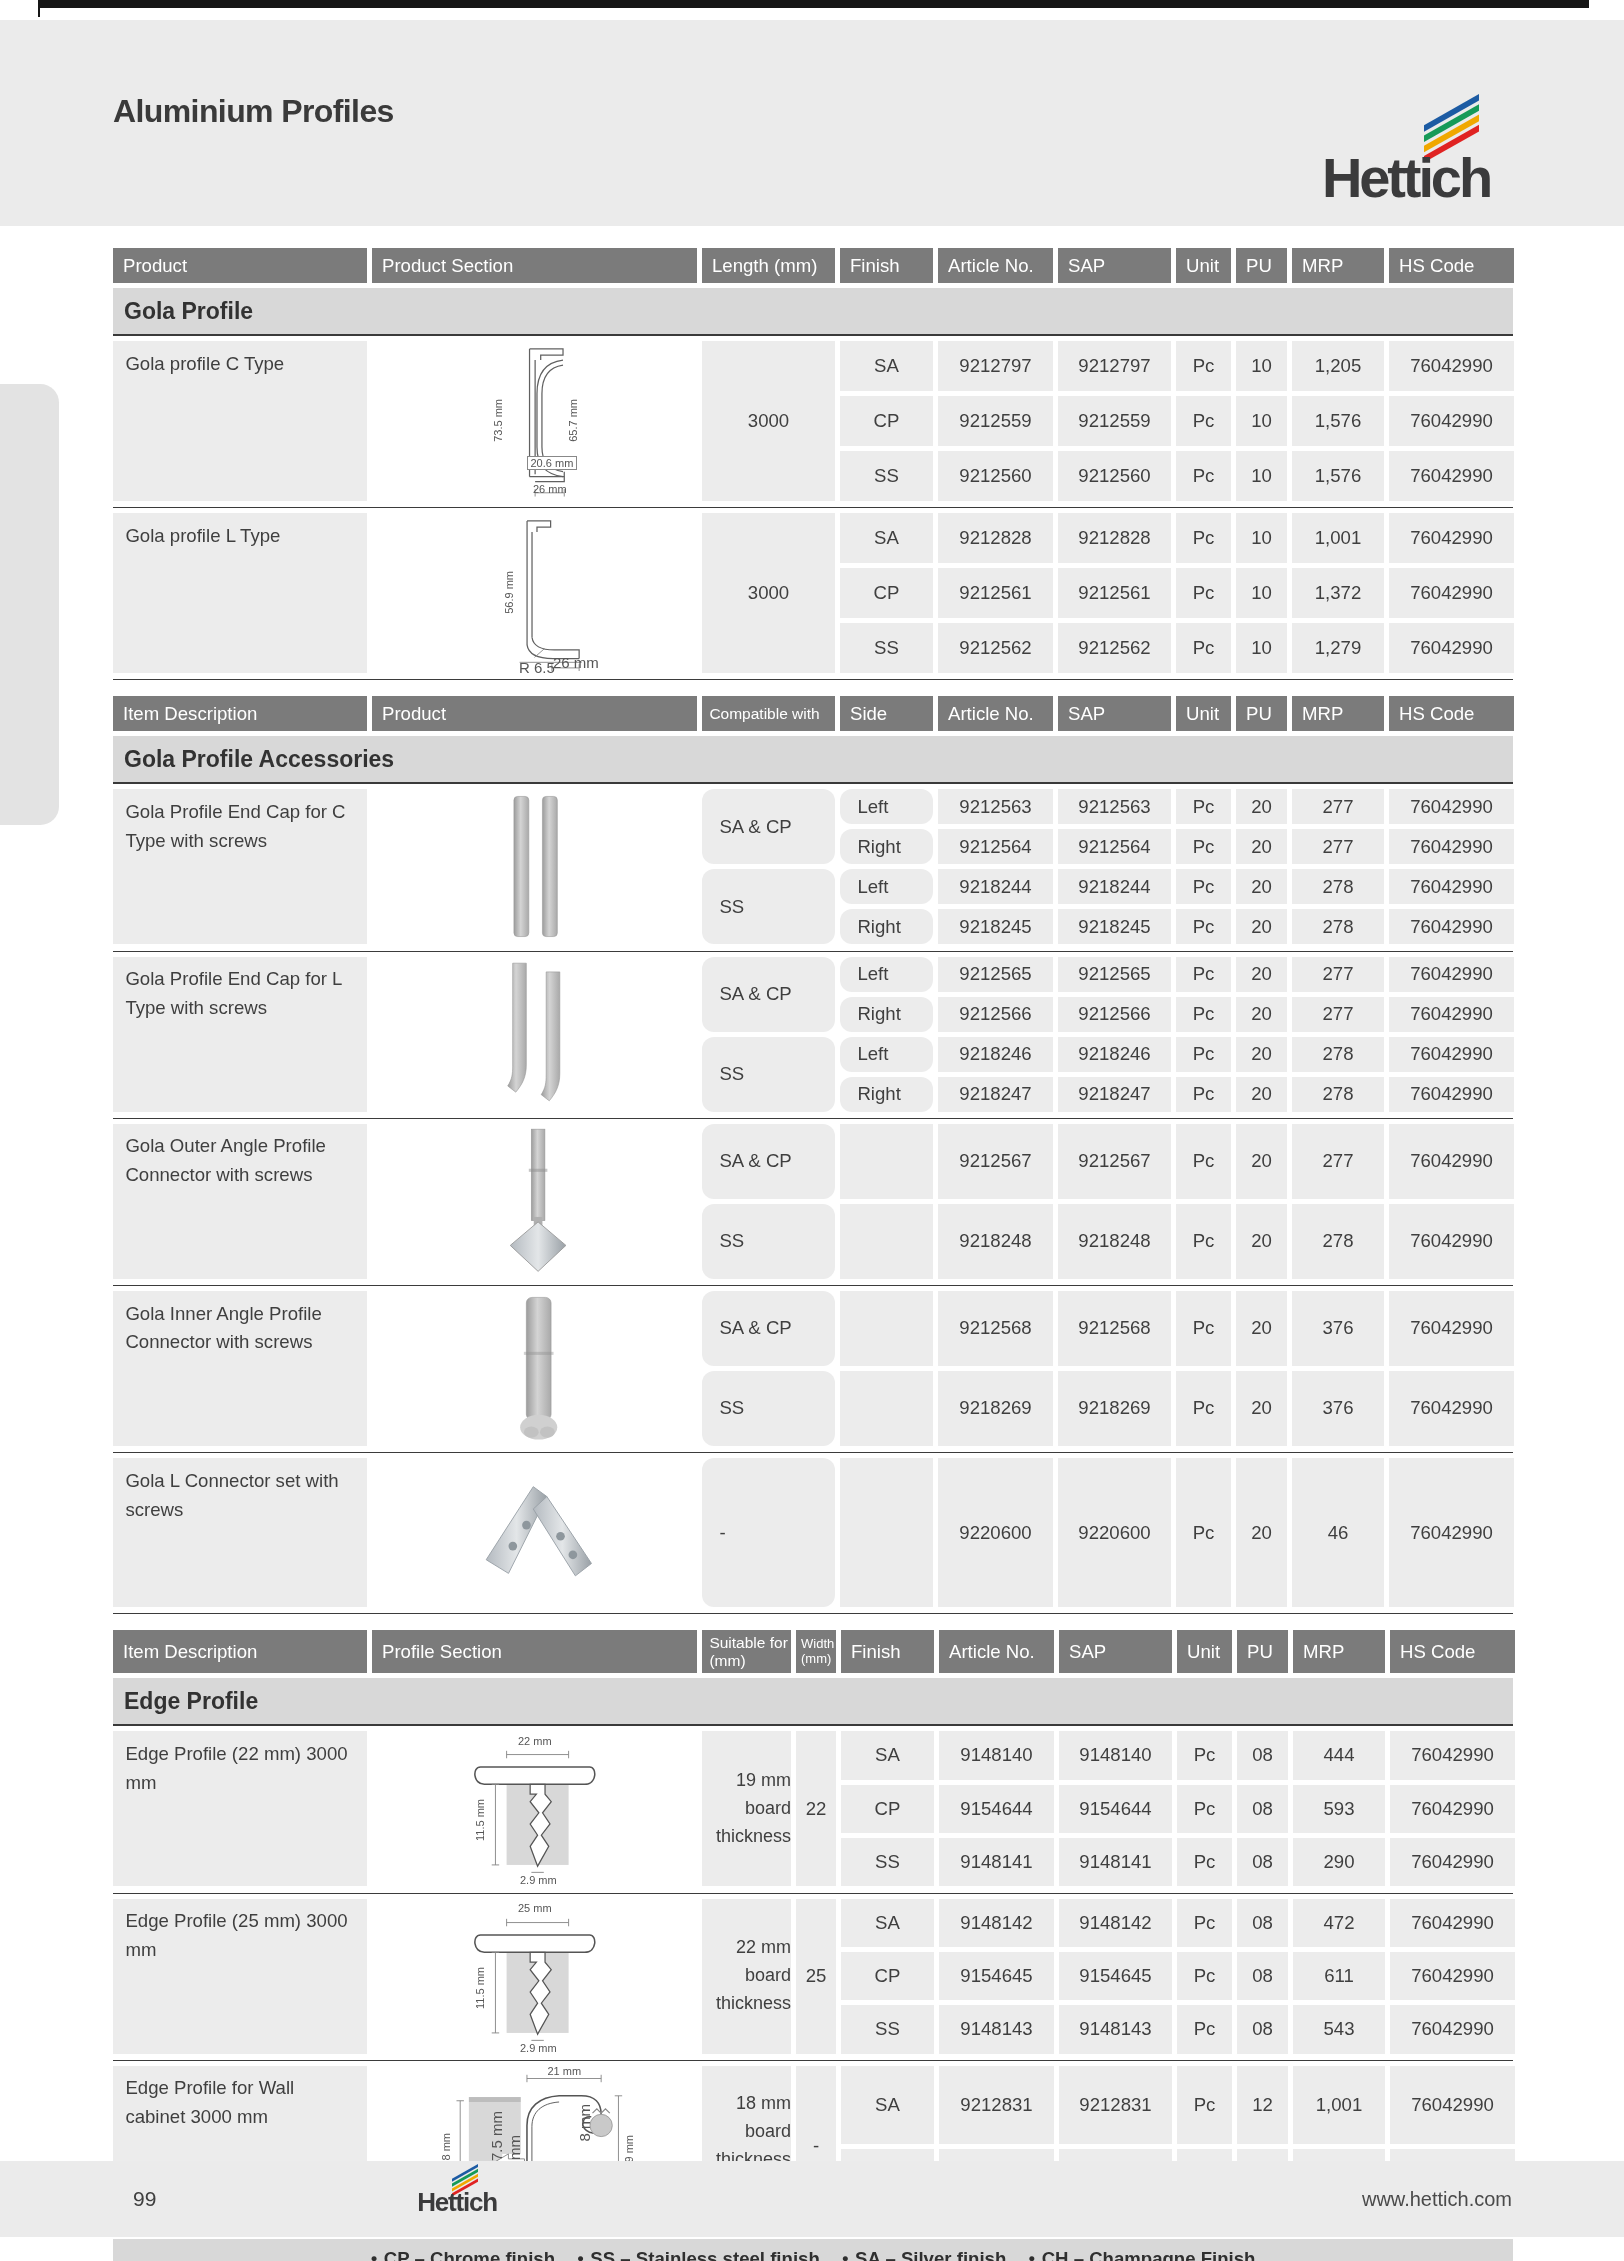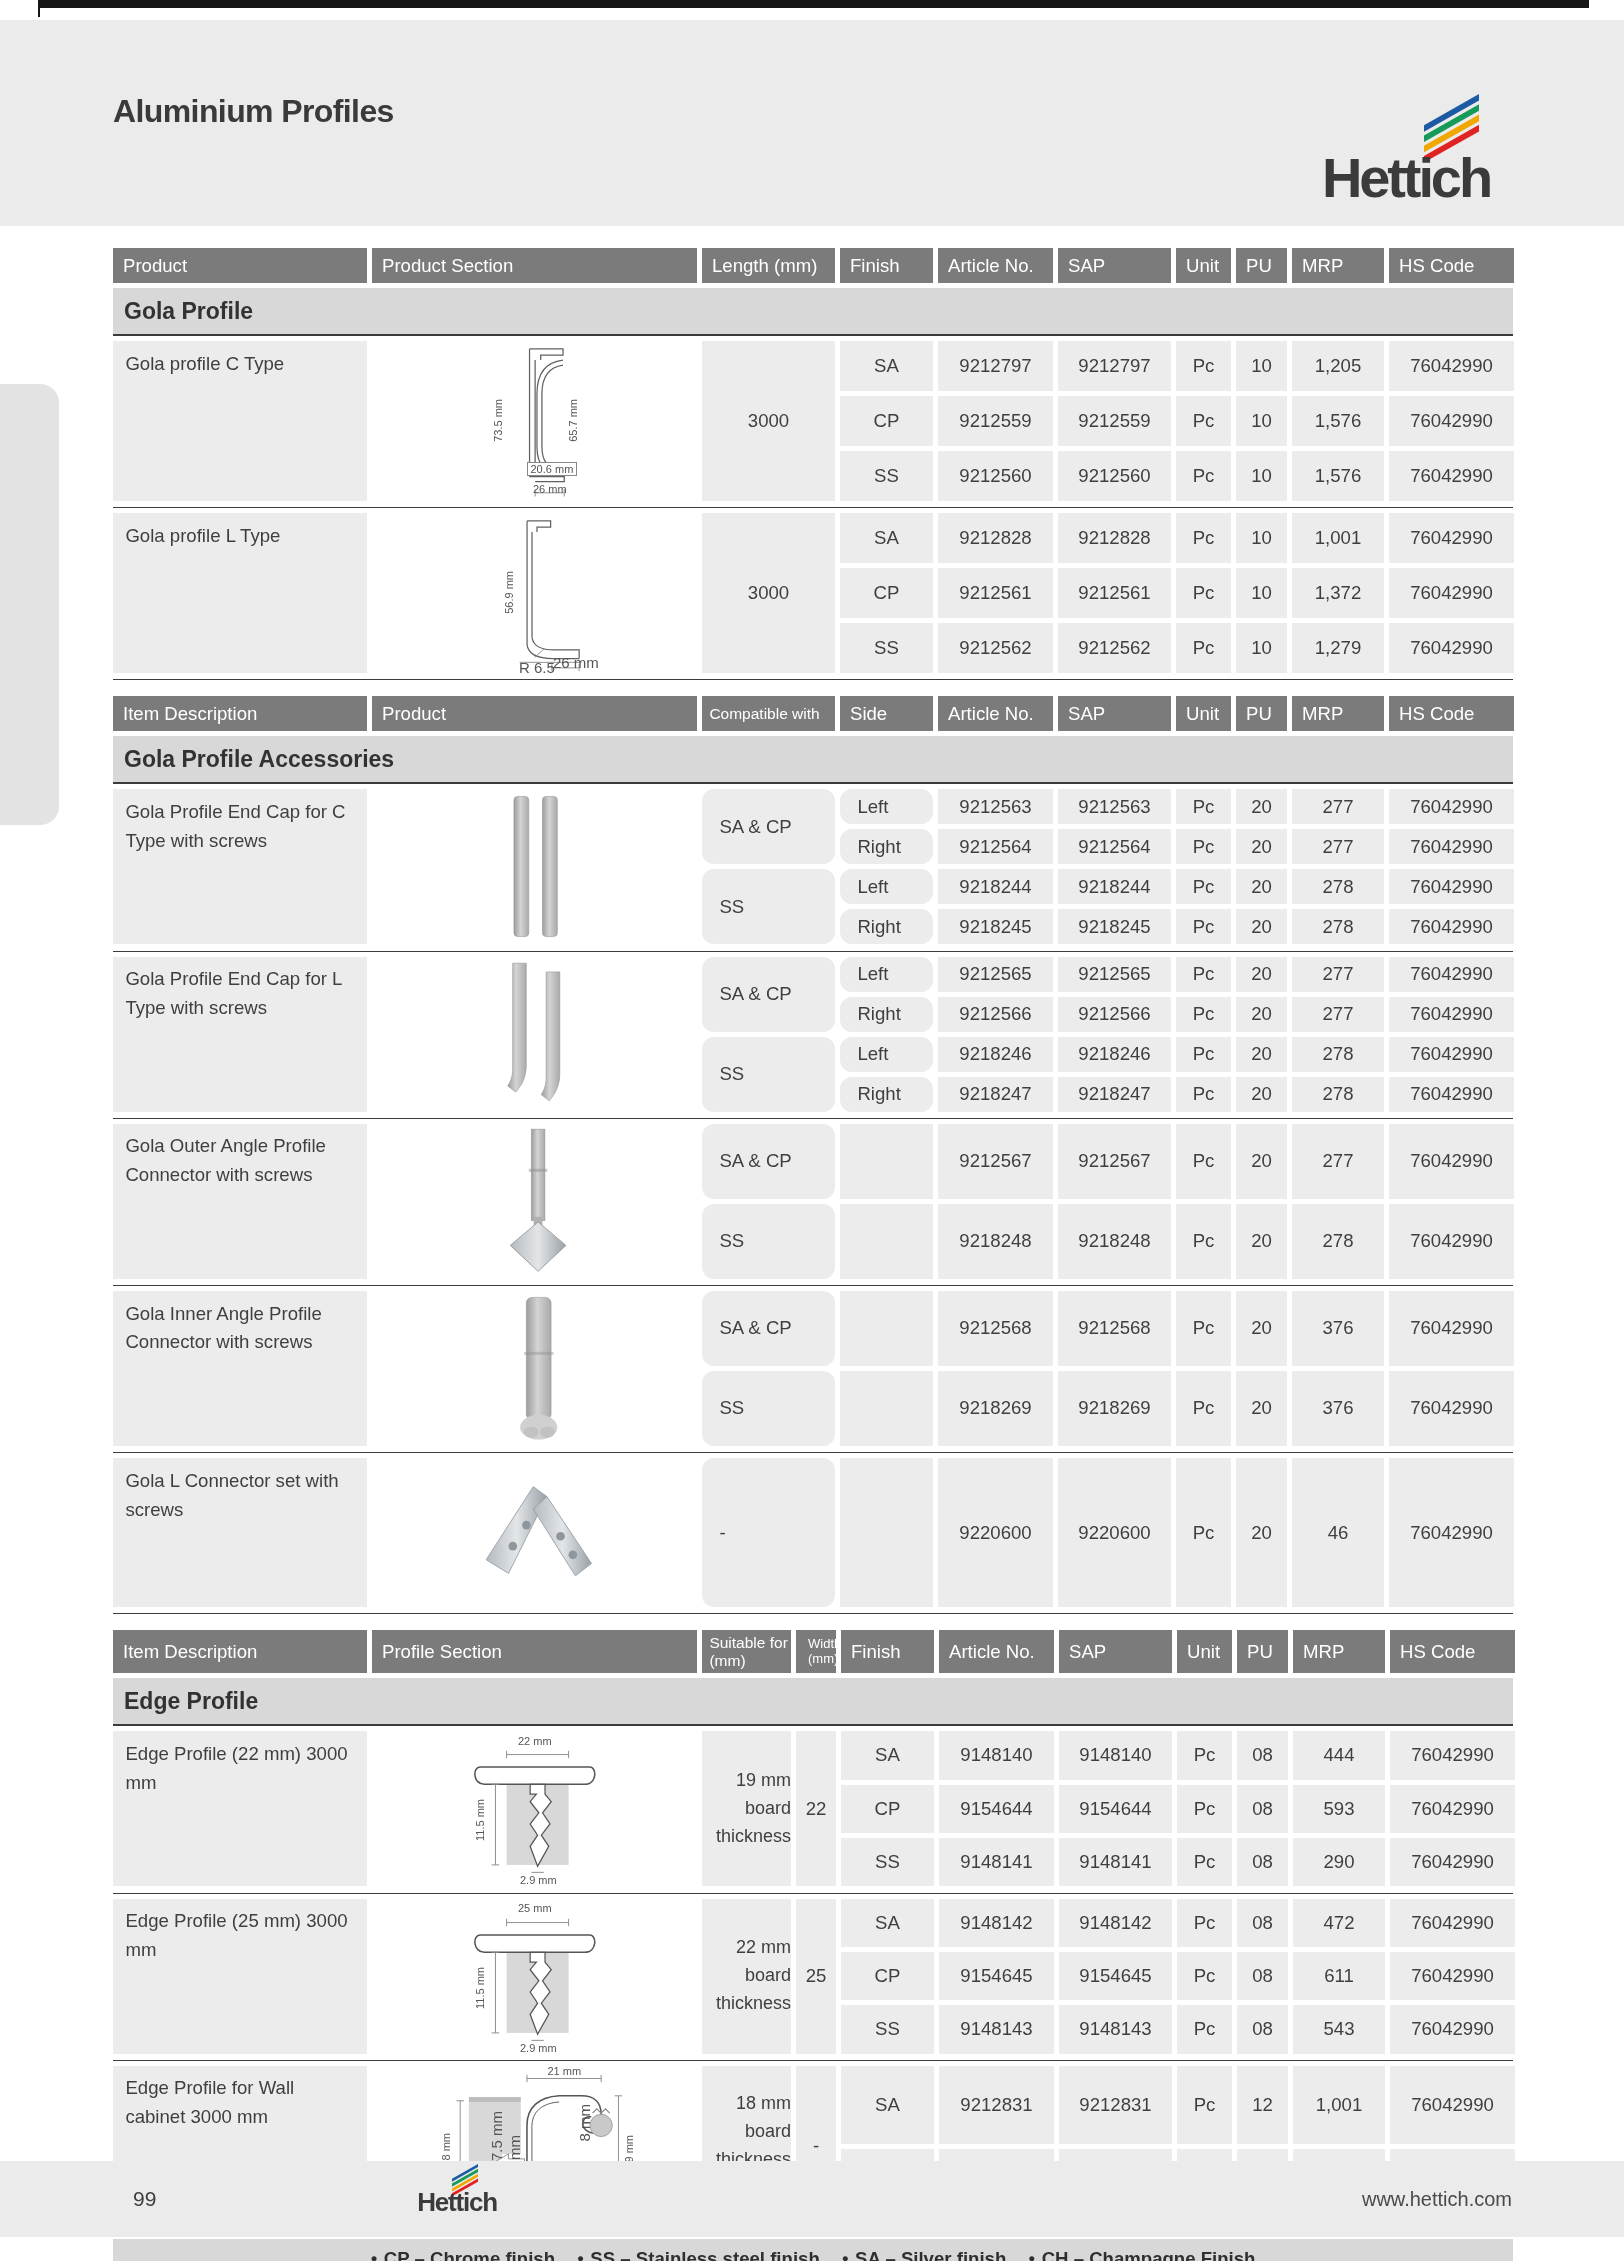--- a/index.html
+++ b/index.html
@@ -21,21 +21,21 @@
            border-radius:0 18.6px 18.6px 0;}
   
   .content{position:relative;width:1400px;margin-left:113px;padding-top:248px;}
   .ghead{display:grid;gap:5px;}
   .t10{grid-template-columns:254px 325px 133px 93px 115px 113px 55px 51px 92px 125px;}
   .t11{grid-template-columns:254px 325px 89px 40px 93px 115px 113px 55px 51px 92px 125px;}
   .hc{background:#7b7b7b;color:#fff;display:flex;align-items:center;padding-left:10px;
       font-size:18.6px;min-height:35px;box-sizing:border-box;}
   .h70 .hc{min-height:43px;}
   .hsm{font-size:15.5px;line-height:1.12;padding-left:7.4px;}
-  .hxs{font-size:13px;line-height:1.12;padding-left:12px;}
+  .hxs{font-size:13px;line-height:1.12;padding-left:5px;}
   .secband{margin-top:5px;height:46px;background:#d8d8d8;border-bottom:2.5px solid #3a3a3a;
            display:flex;align-items:center;padding-left:11px;font-size:23px;font-weight:bold;
            color:#323232;box-sizing:content-box;}
   .grp{display:grid;gap:5px;padding:5px 0 6.2px;border-bottom:1.9px solid #3b3b3b;}
   .gA{grid-auto-rows:minmax(50px,auto);}
   .gB{grid-auto-rows:minmax(30px,auto);}
   .gC{grid-auto-rows:minmax(69px,auto);}
   .gD{grid-auto-rows:minmax(115px,auto);}
   .gE{grid-auto-rows:minmax(41px,auto);}
   .gF{grid-auto-rows:minmax(64px,auto);}
@@ -138,21 +138,21 @@
               <path d="M121,222 H168 V206"></path>
             </g>
             <g stroke="#8a8a8a" stroke-width="1.5" fill="none">
               <path d="M121,240 H168"></path>
                 <path d="M121,234 V246"></path>
                 <path d="M168,234 V246"></path>
             </g>
           </svg>
           <span class="dim rot" style="left:32px;top:55px">73.5 mm</span>
           <span class="dim rot" style="left:107px;top:55px">65.7 mm</span>
-          <span class="dim dimbox" style="left:67px;top:118px">20.6 mm</span>
+          <span class="dim dimbox" style="left:67px;top:112px">20.6 mm</span>
           <span class="dim" style="left:73px;top:139px">26 mm</span>
         </div>
       </div>
       <div class="c" style="grid-row:span 3">3000</div>
       <div class="c">SA</div>
       <div class="c">9212797</div>
       <div class="c">9212797</div>
       <div class="c">Pc</div>
       <div class="c">10</div>
       <div class="c">1,205</div>

